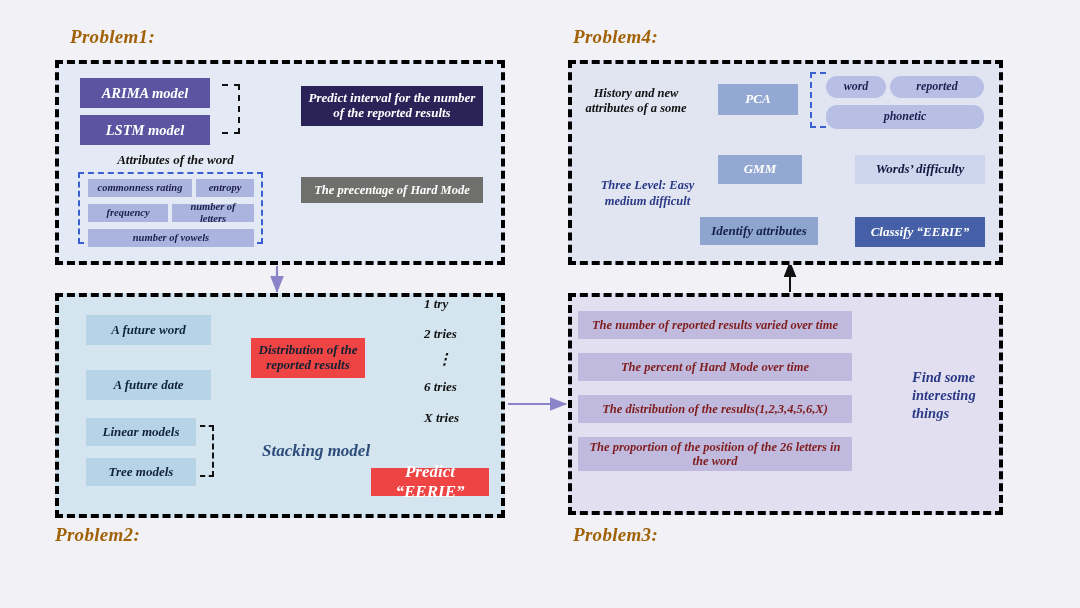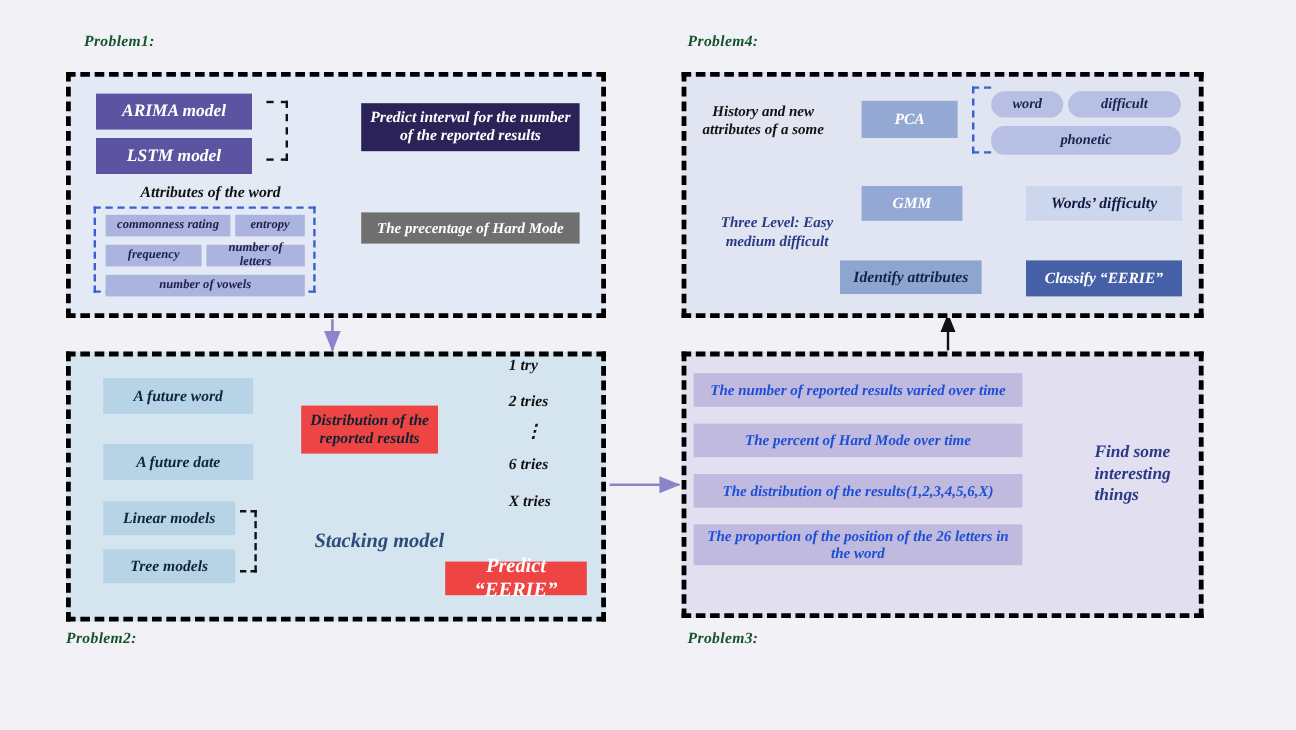--- a/index.html
+++ b/index.html
@@ -6,21 +6,21 @@
   body{
     width:1080px;height:608px;background:#f2f2f6;
     font-family:"Liberation Serif","DejaVu Serif",serif;
     position:relative;overflow:hidden;
   }
   .stage{position:absolute;left:0;top:0;width:1080px;height:608px;}
   .abs{position:absolute;box-sizing:border-box;}
 
   
   .prob-label{
-    font-style:italic;font-weight:bold;font-size:13px;color:#14532d;
+    font-style:italic;font-weight:bold;font-size:19px;color:#a16207;
     letter-spacing:.3px;white-space:nowrap;
   }
 
   
   .panel{
     border:4px dashed #000;box-sizing:border-box;
   }
   .panel-p1{left:55px;top:60px;width:450px;height:205px;background:#e4eaf5;}
   .panel-p2{left:55px;top:293px;width:450px;height:225px;background:#d4e5f0;}
   .panel-p4{left:568px;top:60px;width:435px;height:205px;background:#e0e5f1;}
@@ -37,21 +37,21 @@
   .box-gray{background:#6f6f6d;color:#fff;font-size:12.5px;}
   .box-lilac{background:#aab4de;color:#1b1f4b;font-size:10.5px;}
   .box-lilac2{background:#b7c0e4;color:#1b2150;font-size:12px;border-radius:11px;}
   .box-blue-mid{background:#93a8d3;color:#fff;font-size:13px;}
   .box-blue-pale{background:#ccd6ec;color:#11183f;font-size:13px;font-family:Liberation Serif, serif;}
   .box-steel{background:#8ea6cf;color:#15204d;font-size:13px;}
   .box-indigo{background:#4660a8;color:#fff;font-size:13px;}
   .box-lt-blue{background:#b7d3e6;color:#10243c;font-size:13px;}
   .box-md-blue{background:#ef4444;color:#0f2233;font-size:13px;}
   .box-dark-slate{background:#ef4444;color:#fff;font-size:17px;}
-  .box-violet{background:#c0bade;color:#1d4ed8;font-size:12.5px;}
+  .box-violet{background:#c0bade;color:#7f1d1d;font-size:12.5px;}
 
   .plain-text{
     font-style:italic;font-weight:bold;color:#111;text-align:center;
     line-height:1.2;
   }
   .accent-text{
     font-style:italic;font-weight:bold;color:#2d4c7a;line-height:1.2;
   }
   .accent-text-2{
     font-style:italic;font-weight:bold;color:#2a3a86;line-height:1.25;
@@ -185,21 +185,21 @@
 
   <div class="abs prob-label" style="left:573px;top:26px;">Problem4:</div>
   <div class="abs panel panel-p4"></div>
 
   <div class="abs plain-text" style="left:580px;top:86px;width:112px;font-size:12.5px;">History and new attributes of a some</div>
 
   <div class="abs box box-blue-mid" style="left:718px;top:84px;width:80px;height:31px;">PCA</div>
 
   <div class="abs dash-bracket-left" style="left:810px;top:72px;width:16px;height:56px;"></div>
   <div class="abs box box-lilac2" style="left:826px;top:76px;width:60px;height:22px;">word</div>
-  <div class="abs box box-lilac2" style="left:890px;top:76px;width:94px;height:22px;">difficult</div>
+  <div class="abs box box-lilac2" style="left:890px;top:76px;width:94px;height:22px;">reported</div>
   <div class="abs box box-lilac2" style="left:826px;top:105px;width:158px;height:24px;">phonetic</div>
 
   <div class="abs box box-blue-mid" style="left:718px;top:155px;width:84px;height:29px;">GMM</div>
 
   <div class="abs accent-text-2" style="left:595px;top:178px;width:105px;font-size:12.5px;text-align:center;">Three Level: Easy medium difficult</div>
 
   <div class="abs box box-steel" style="left:700px;top:217px;width:118px;height:28px;">Identify attributes</div>
 
   <div class="abs box box-blue-pale" style="left:855px;top:155px;width:130px;height:29px;">Words’ difficulty</div>
 

